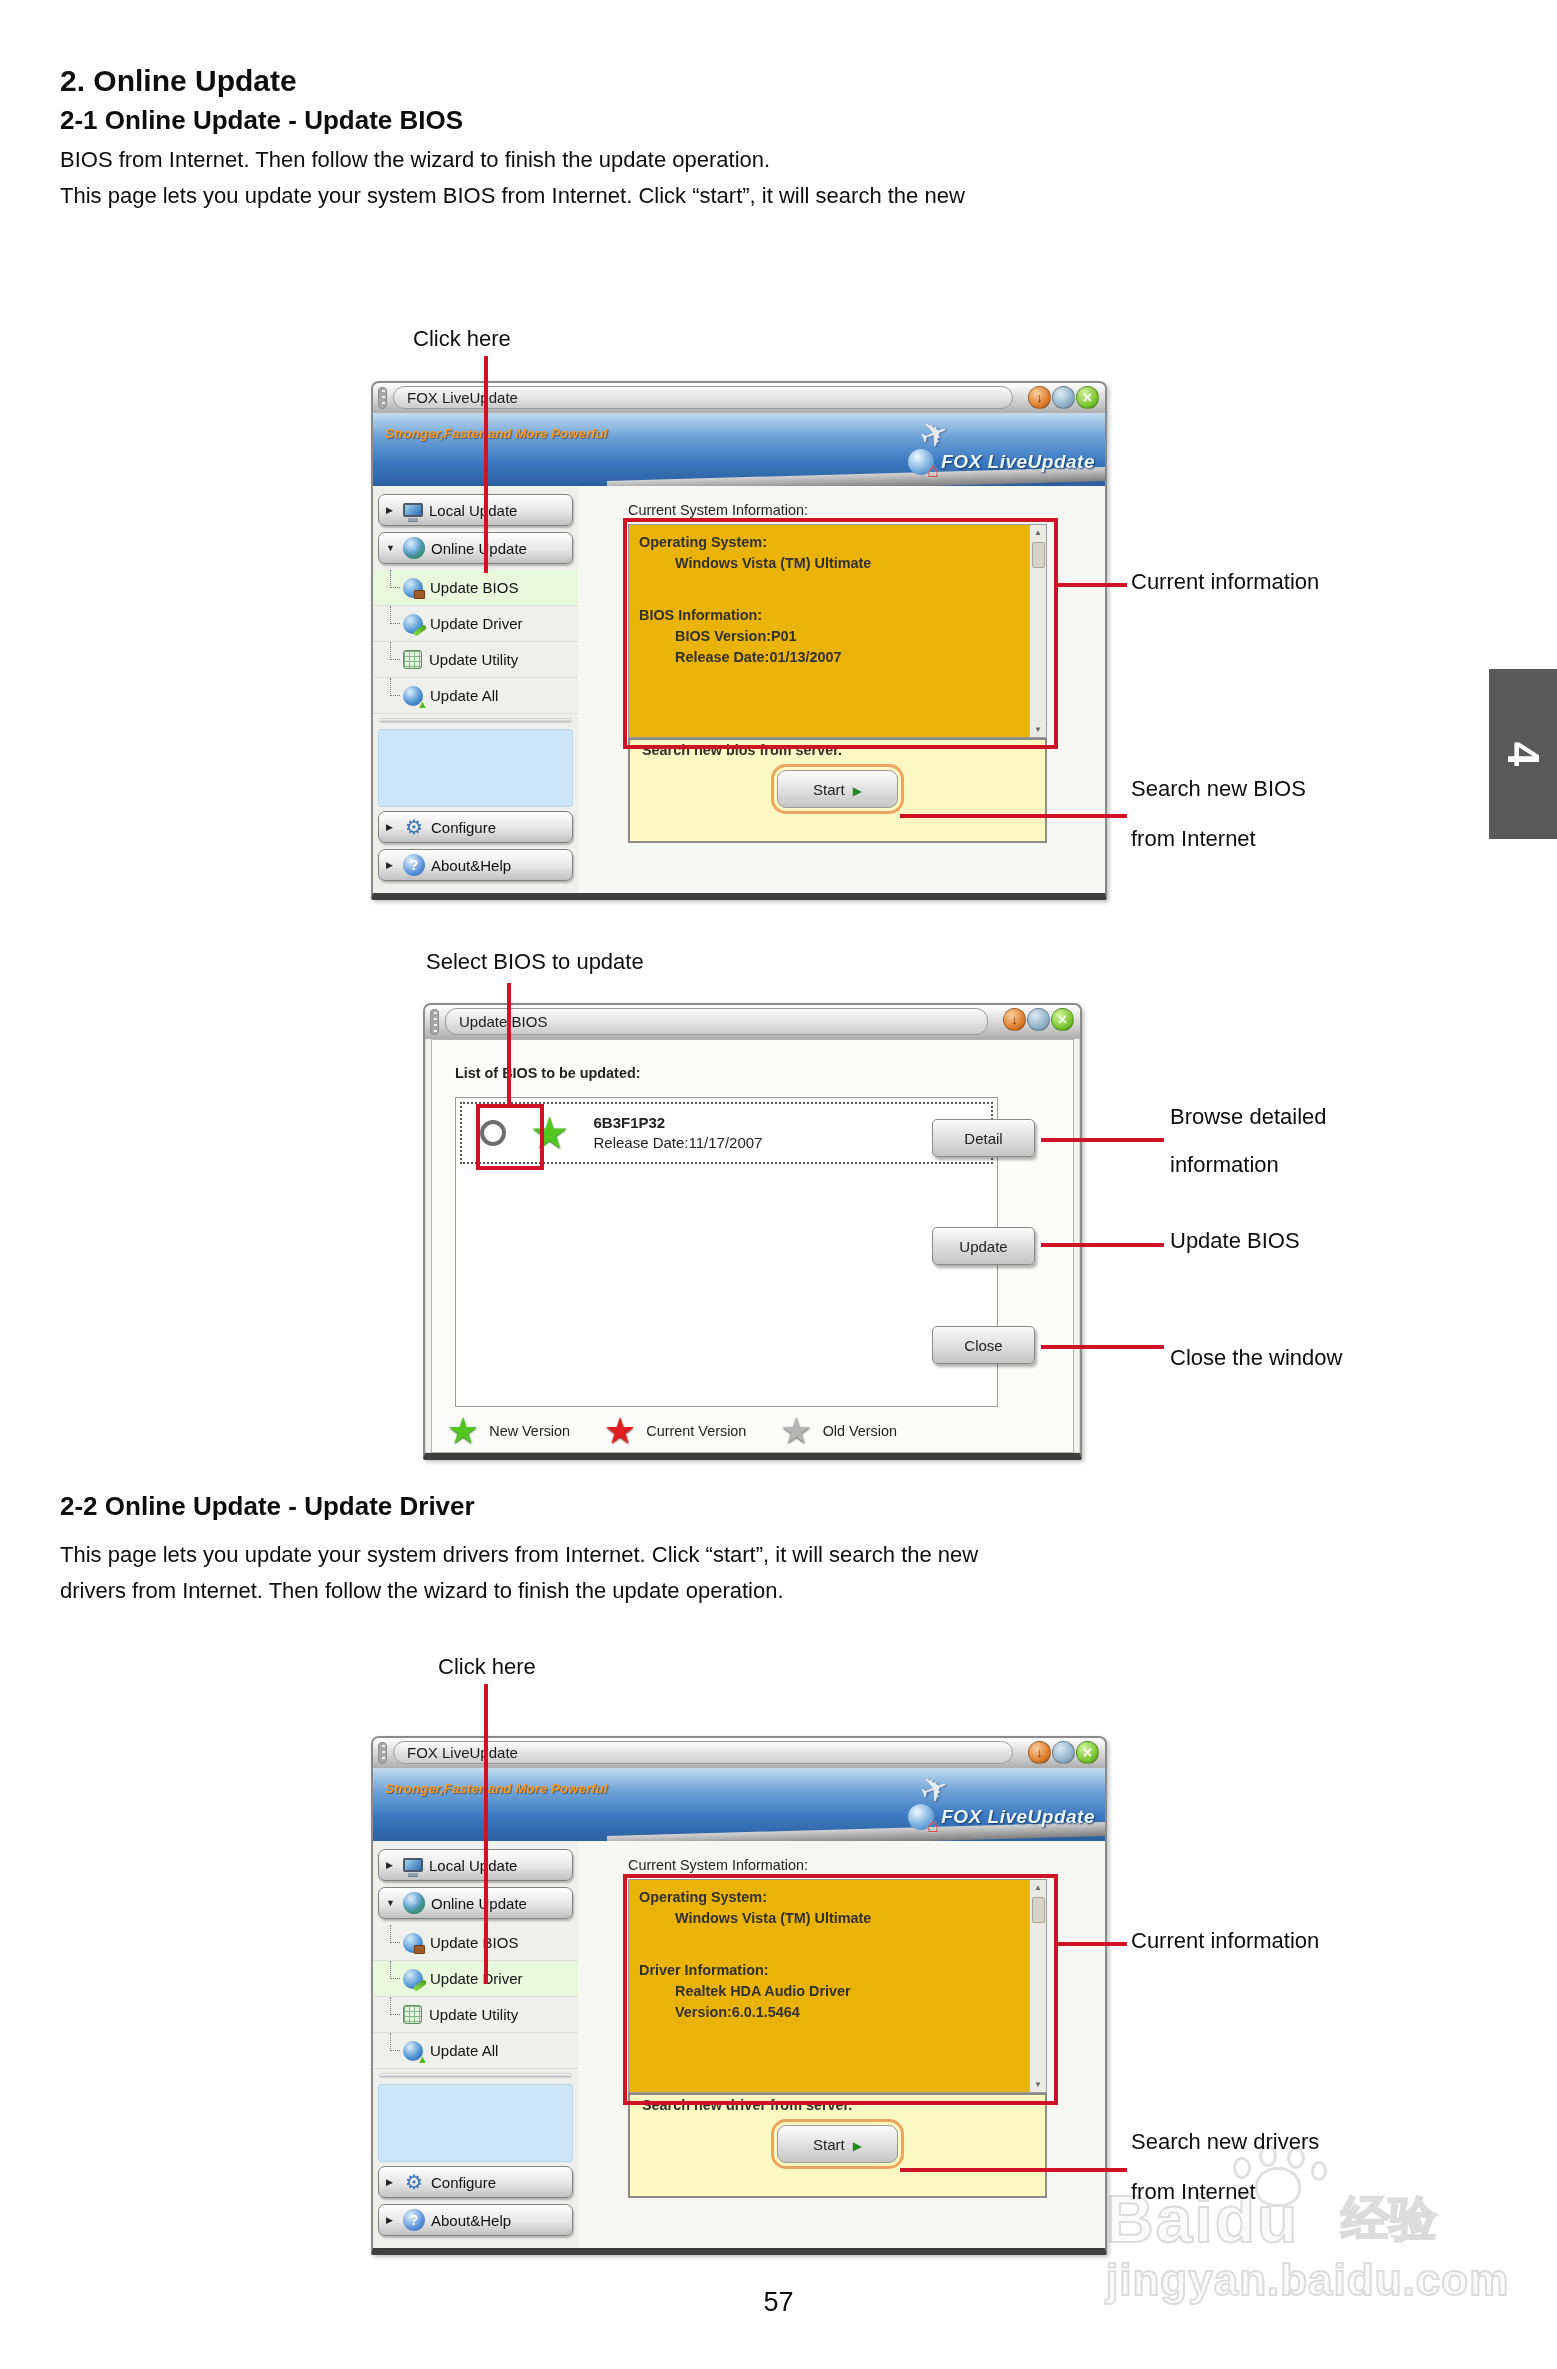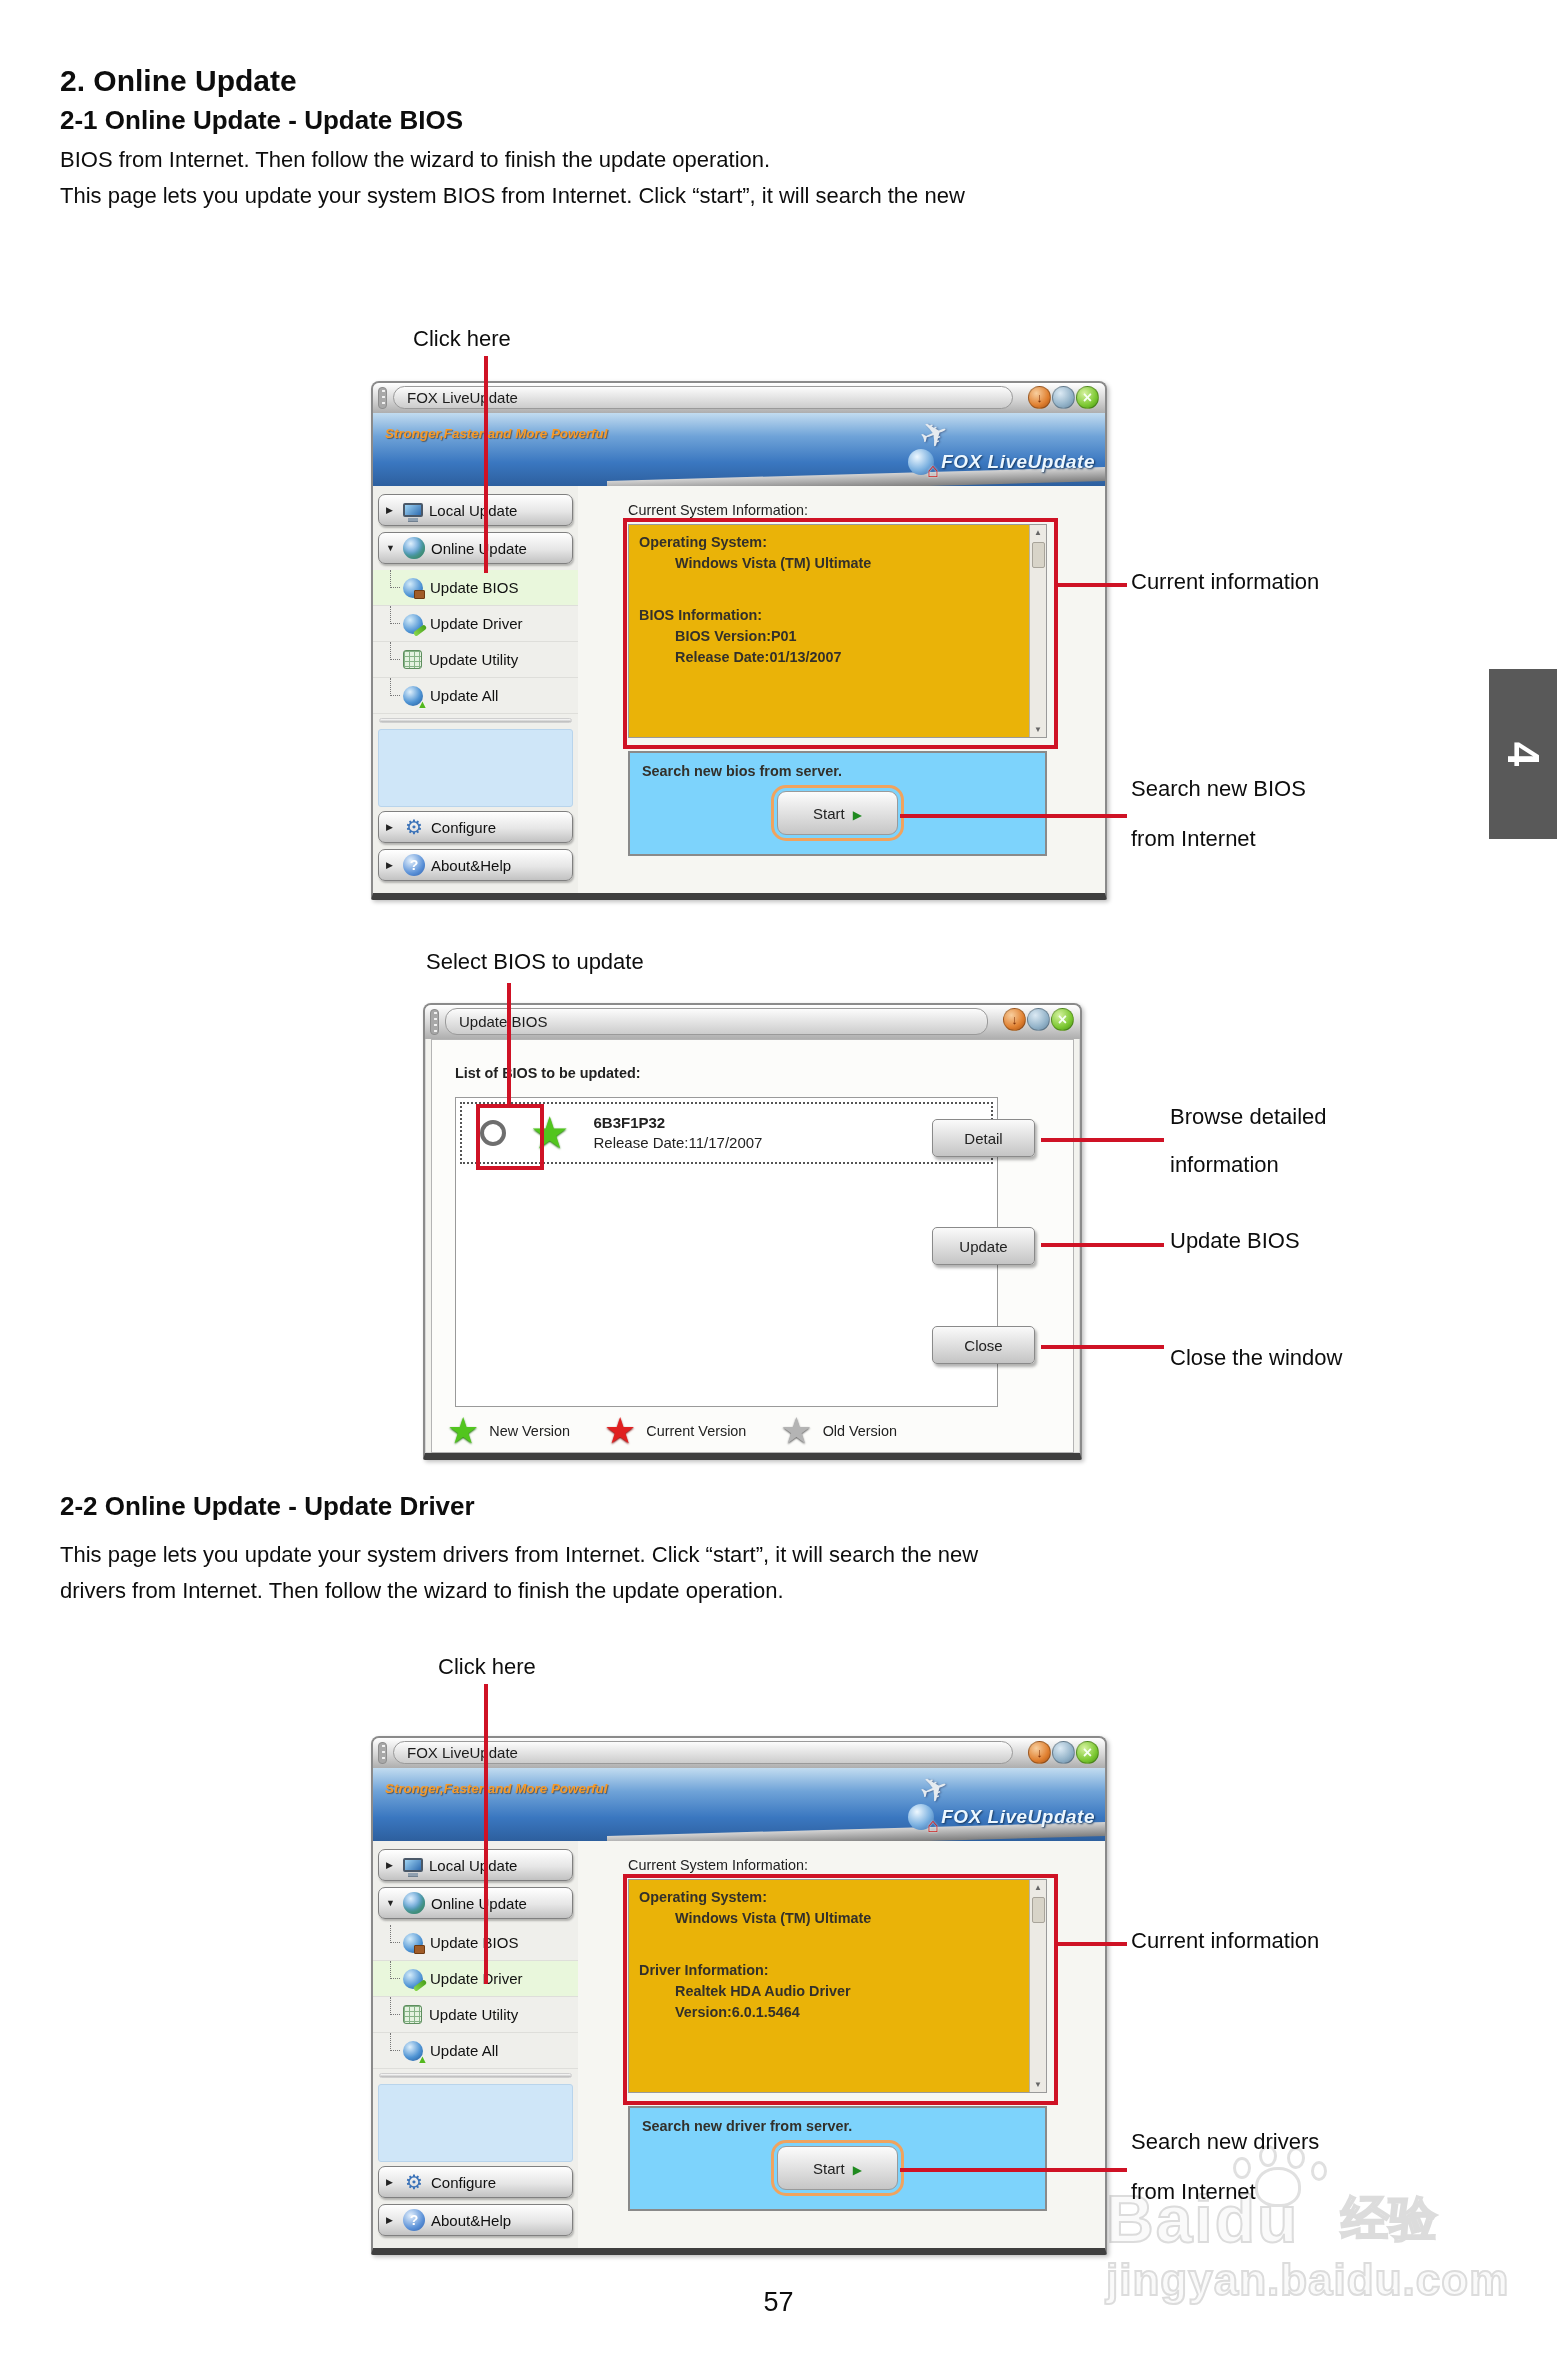--- a/index.html
+++ b/index.html
@@ -110,23 +110,23 @@
   .infotext { flex:1; padding:7px 10px; font-size:14.4px; font-weight:bold; color:#33302a; line-height:21px; }
   .ind { padding-left:36px; }
   .gap { height:31px; }
   .vscroll { width:17px; background:#eceae4; border-left:1px solid #b8b4a8; display:flex; flex-direction:column;
              align-items:center; font-size:8px; color:#666; }
   .sarr { height:15px; display:flex; align-items:center; cursor:default; }
   .sarr.up::before { content:"▲"; }
   .sarr.dn::before { content:"▼"; }
   .strack { flex:1; display:flex; justify-content:center; padding-top:2px; }
   .sthumb { width:13px; height:26px; background:#d8d4c8; border:1px solid #a8a49a; border-radius:2px; }
-  .searchp { margin-top:13px; width:419px; height:105px; border:2px solid #8a8a8a; background:#7dd3fc;
-             padding:10px 12px; font-size:14.4px; font-weight:bold; color:#33302a; }
-  .startbtn { margin:12px auto 0; width:121px; height:44px; border:1px solid #9a9a9a; border-radius:9px;
+  .searchp { width:419px; height:105px; border:2px solid #8a8a8a; background:#fef9c3;
+             padding:2px 12px; font-size:14.4px; font-weight:bold; color:#33302a; }
+  .startbtn { margin:12px auto 0; width:121px; height:38px; border:1px solid #9a9a9a; border-radius:9px;
               background:linear-gradient(180deg,#fcfcfc,#dcdcdc 60%,#c6c6c6); font-size:15px; color:#222;
               outline:3px solid #f0a35e; outline-offset:3px; display:flex; align-items:center; justify-content:center;
               gap:8px; font-family:inherit; }
   .ga::before { content:"▶"; color:#1f8a1f; font-size:12px; }
 
   
   .dlg-body { position:absolute; left:6px; top:34px; right:6px; bottom:0; border:1px solid #b4b4b4; background:#fcfcfa; }
   .dlistlabel { position:absolute; left:30px; top:60px; font-size:14.4px; font-weight:bold; color:#222; z-index:3; }
   .dlistbox { position:absolute; left:30px; top:92px; width:543px; height:310px; border:1px solid #9a9a9a;
               background:#fff; z-index:3; }

